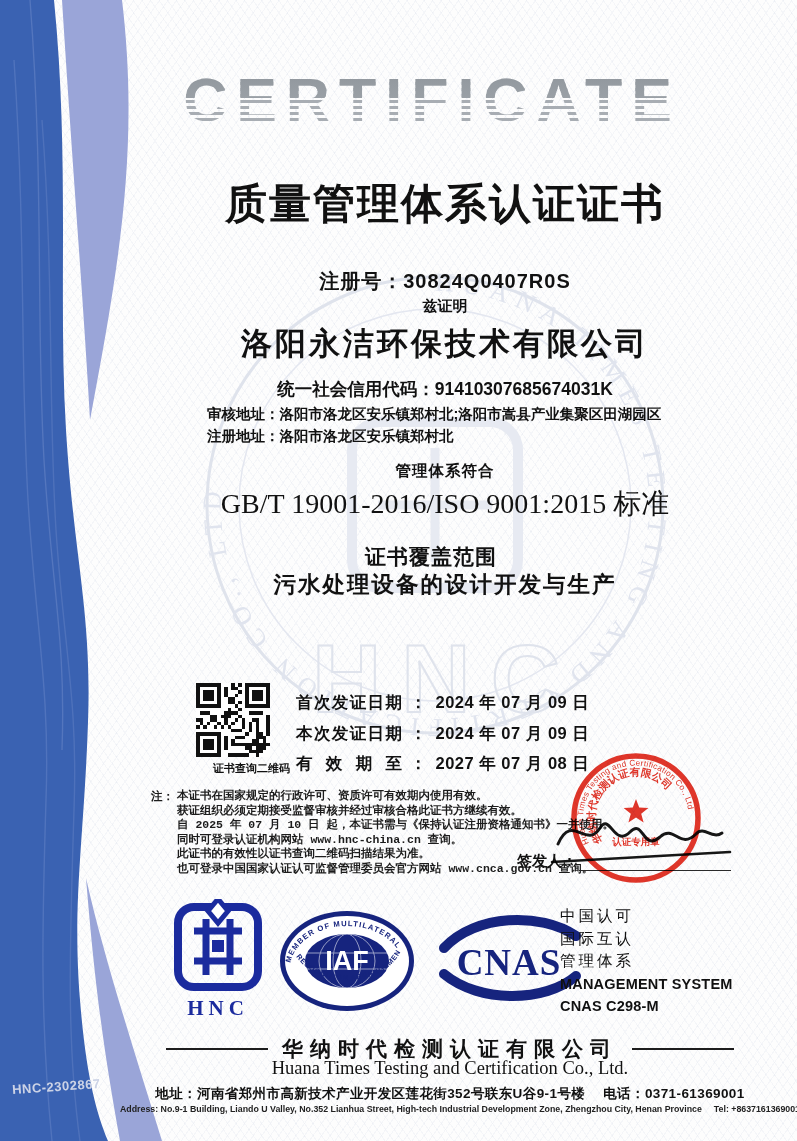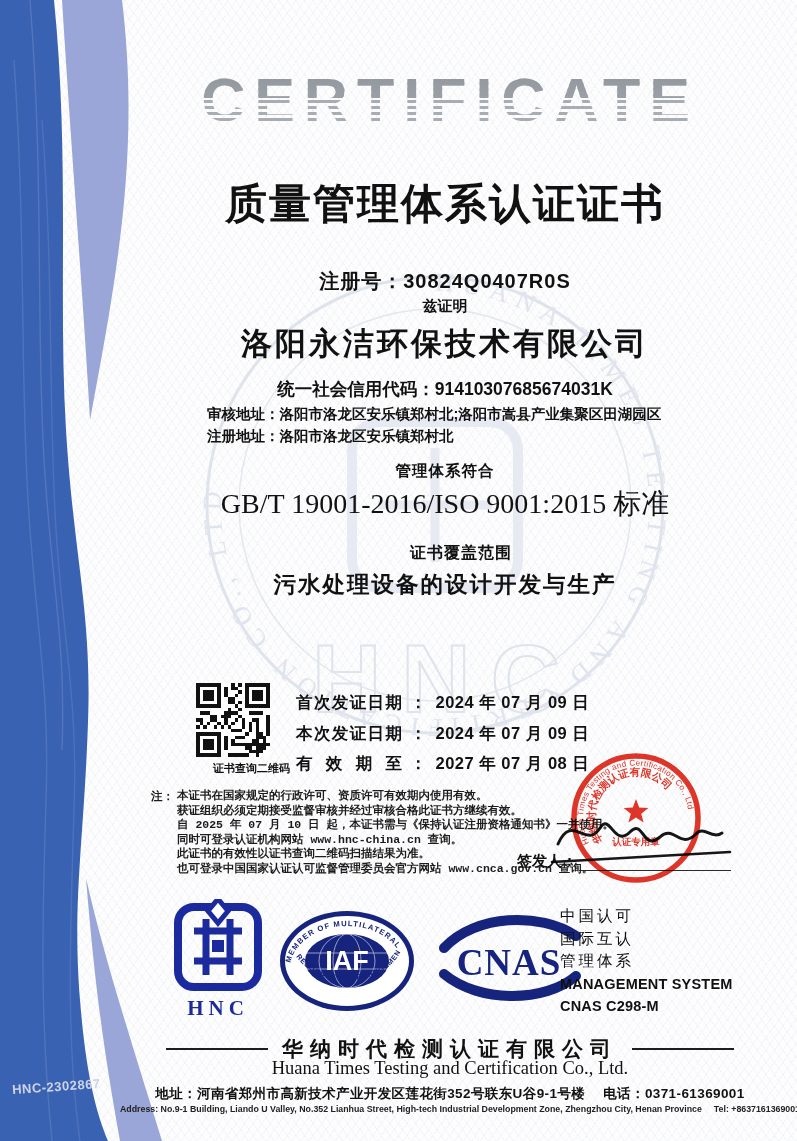--- a/index.html
+++ b/index.html
@@ -13,40 +13,40 @@
     background-image:
       repeating-linear-gradient(55deg, rgba(200,208,226,.16) 0 1px, transparent 1px 7px),
       repeating-linear-gradient(-55deg, rgba(200,208,226,.16) 0 1px, transparent 1px 7px);
   }
   .abs{position:absolute;}
   .z1{z-index:1;} .z2{z-index:2;} .z3{z-index:3;}
   .center{text-align:center;}
 
   
   .cert-word{
-    left:118px;top:70px;width:664px;text-align:center;
+    left:100px;top:70px;width:664px;text-align:center;
     font-size:61px;font-weight:800;letter-spacing:9px;line-height:1;
     background-image:
       linear-gradient(#90969c,#9aa0a6),
       repeating-linear-gradient(to bottom,#a8adb3 0 3px,rgba(255,255,255,0) 3px 6px);
     background-size:100% 46%,100% 100%;
     background-repeat:no-repeat,no-repeat;
     background-position:0 0,0 0;
     -webkit-background-clip:text;background-clip:text;color:transparent;
   }
 
   .doc-title{left:130px;top:176px;width:630px;font-size:42px;font-weight:800;letter-spacing:2px;}
   .reg-row{left:130px;top:268px;width:630px;font-size:20px;font-weight:700;letter-spacing:1px;}
   .attest{left:130px;top:297px;width:630px;font-size:15px;font-weight:700;}
   .company{left:130px;top:323px;width:630px;font-size:31px;font-weight:800;letter-spacing:3px;}
   .credit{left:130px;top:377px;width:630px;font-size:17.5px;font-weight:700;}
   .addr-block{left:207px;top:404px;width:520px;font-size:14.5px;font-weight:700;line-height:21.5px;}
   .std-head{left:130px;top:461px;width:630px;font-size:15.5px;font-weight:800;letter-spacing:1px;}
   .std-line{left:130px;top:485px;width:630px;font-size:28px;font-family:"Liberation Serif","DejaVu Serif",serif;}
-  .scope-head{left:146px;top:543px;width:630px;font-size:16px;font-weight:800;letter-spacing:1px;}
+  .scope-head{left:116px;top:543px;width:630px;font-size:21px;font-weight:800;letter-spacing:1px;}
   .scope-line{left:130px;top:569px;width:630px;font-size:22.5px;font-weight:800;letter-spacing:2px;}
 
   .qr-wrap{left:196px;top:683px;width:74px;height:74px;}
   .qr-caption{left:176px;top:761px;width:114px;text-align:right;font-size:11px;font-weight:700;}
 
   .dates{left:296px;top:692px;width:300px;}
   .date-row{display:flex;align-items:baseline;height:30.5px;font-size:16.5px;font-weight:700;}
   .date-label{width:106px;text-align:justify;text-align-last:justify;white-space:nowrap;}
   .date-sep{margin:0 9px 0 8px;}
   .date-value{letter-spacing:.5px;}

